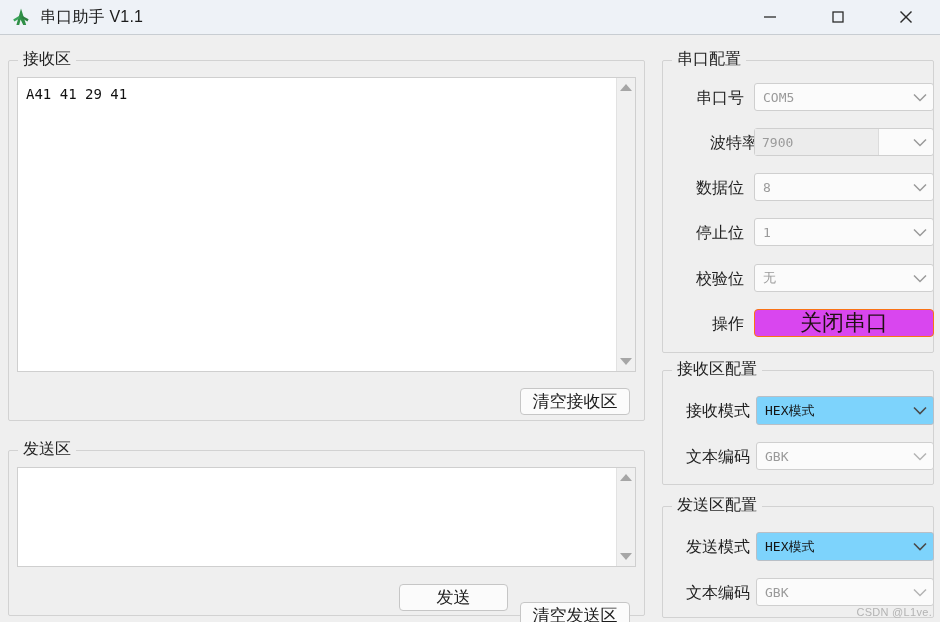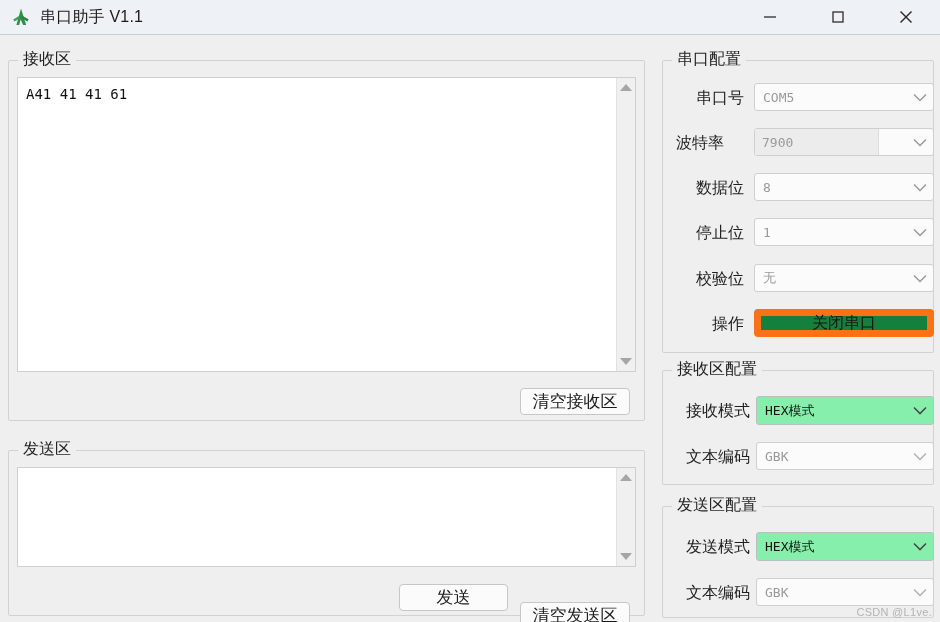--- a/index.html
+++ b/index.html
@@ -136,24 +136,24 @@
     font-size: 17px;
     color: #1c1c1c;
     display: flex;
     align-items: center;
     justify-content: center;
     box-sizing: border-box;
     cursor: default;
     white-space: nowrap;
   }
   .btn-danger {
-    background: #15803d;
-    border: 7px solid #f97316;
+    background: #d946ef;
+    border: 1px solid #f97316;
     color: #1f1013;
-    font-size: 16px;
+    font-size: 22px;
   }
 
   
   .form-label {
     position: absolute;
     font-size: 16px;
     color: #1f1f1f;
     white-space: nowrap;
     text-align: right;
   }
@@ -179,21 +179,21 @@
   }
   .combo .combo-arrow {
     flex: 0 0 auto;
     width: 26px;
     display: flex;
     align-items: center;
     justify-content: center;
   }
   .combo.enabled {
     border: 1px solid #b9bfc6;
-    background: #86efac;
+    background: #7dd3fc;
   }
   .combo.enabled .combo-value {
     color: #141414;
   }
   .combo.editable .combo-value {
     background: #ececec;
     border-right: 1px solid #dcdcdc;
     height: 100%;
     display: flex;
     align-items: center;
@@ -242,21 +242,21 @@
         </svg>
       </div>
     </div>
   </div>
 
   <div class="group" style="left:8px; top:60px; width:637px; height:361px;">
     <div class="group-title">接收区</div>
   </div>
 
   <div class="textarea-wrap" style="left:17px; top:77px; width:619px; height:295px;">
-    <div class="textarea-content">A41 41 41 61</div>
+    <div class="textarea-content">A41 41 29 41</div>
     <div class="sbar">
       <div class="sbar-arrow up">
           <div class="tri up"></div>
         </div>
       <div class="sbar-arrow down">
           <div class="tri down"></div>
         </div>
     </div>
   </div>
 
@@ -288,21 +288,21 @@
   <div class="form-label" style="left:666px; top:88px; width:78px;">串口号</div>
   <div class="combo" style="left:754px; top:83px; width:180px;">
     <div class="combo-value">COM5</div>
     <div class="combo-arrow">
       <svg class="chev" width="14" height="9" viewBox="0 0 14 9">
           <polyline points="1,1.5 7,7.5 13,1.5" fill="none" stroke="#9a9a9a" stroke-width="1.5"></polyline>
         </svg>
     </div>
   </div>
 
-  <div class="form-label" style="left:646px; top:133px; width:78px;">波特率</div>
+  <div class="form-label" style="left:680px; top:133px; width:78px;">波特率</div>
   <div class="combo editable" style="left:754px; top:128px; width:180px;">
     <div class="combo-value">7900</div>
     <div class="combo-arrow">
       <svg class="chev" width="14" height="9" viewBox="0 0 14 9">
           <polyline points="1,1.5 7,7.5 13,1.5" fill="none" stroke="#9a9a9a" stroke-width="1.5"></polyline>
         </svg>
     </div>
   </div>
 
   <div class="form-label" style="left:666px; top:178px; width:78px;">数据位</div>

